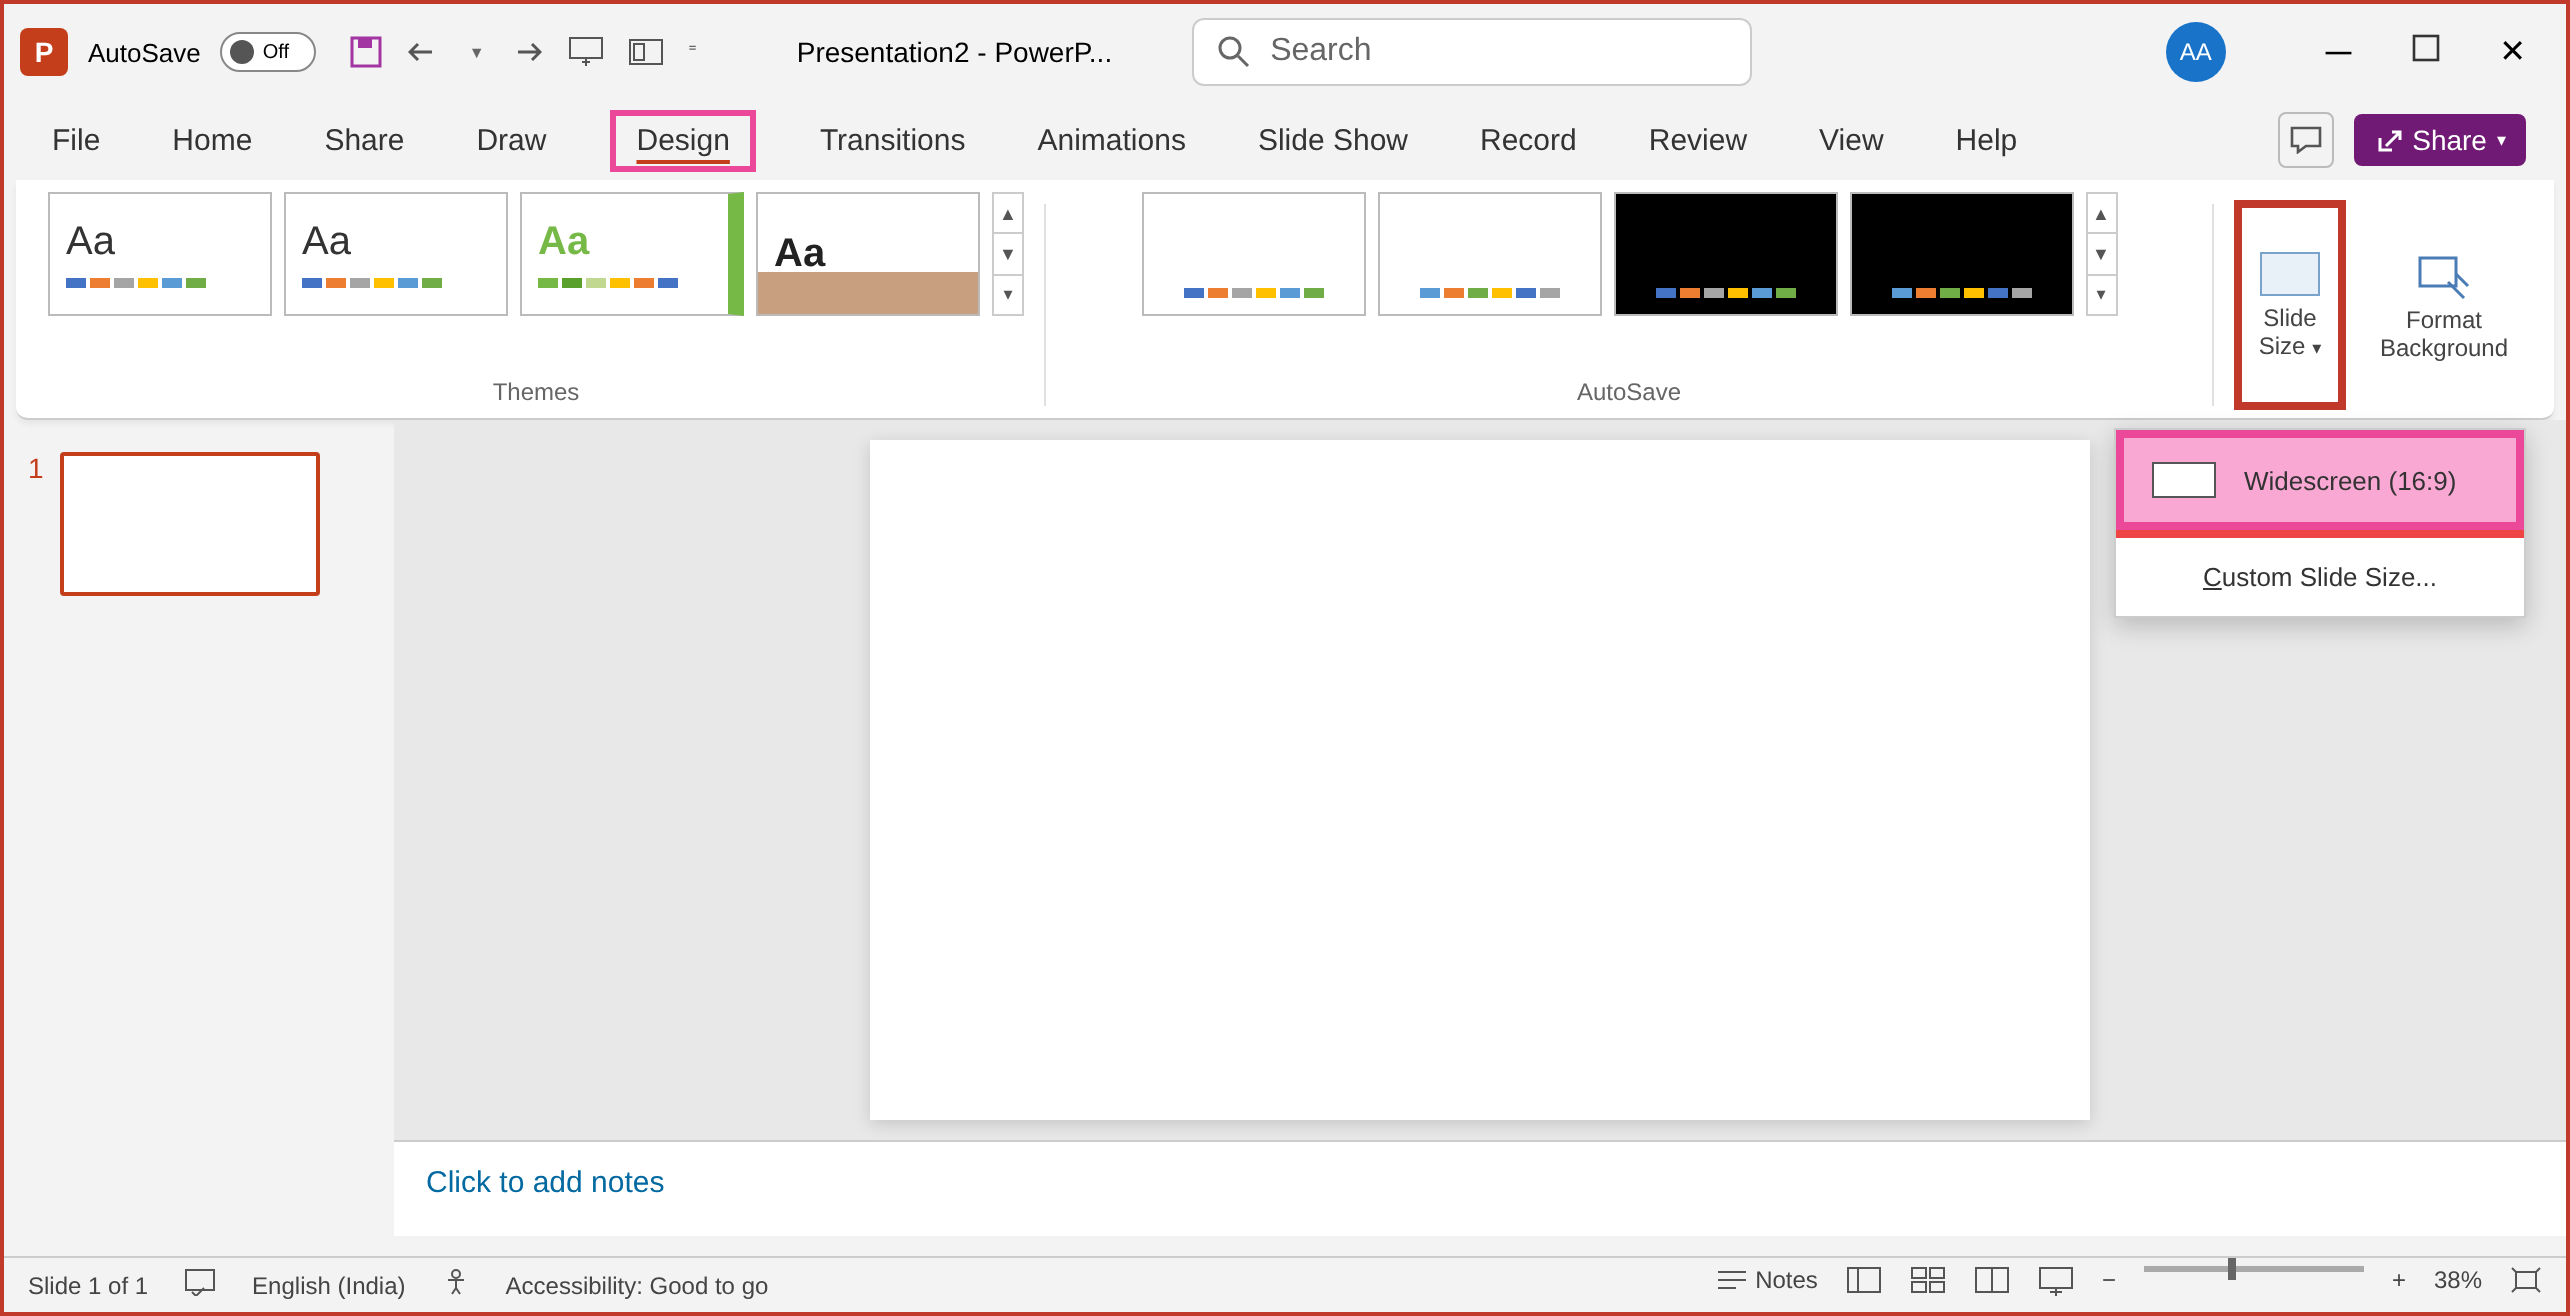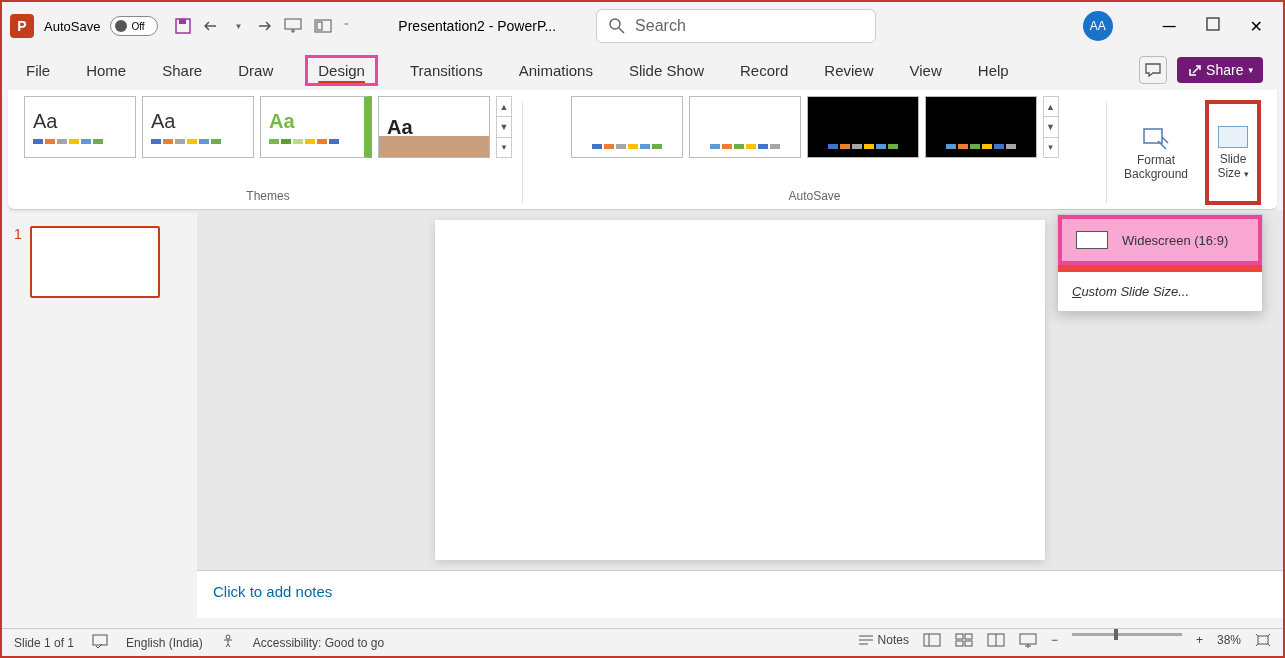--- a/index.html
+++ b/index.html
@@ -49,21 +49,21 @@
 .customize-btn { display: flex; flex-direction: column; align-items: center; justify-content: center; font-size: 12px; color: #444; text-align: center; width: 56px; }
 .customize-btn.slidesz { border: 4px solid #c0392b; padding: 6px 0; }
 .customize-icon { width: 30px; height: 22px; border: 1px solid #7aa3cc; margin-bottom: 4px; background: #e8f0f8; }
 .fmt-icon-svg { width: 28px; height: 28px; }
 
 .slidesize-menu { position: absolute; top: 212px; right: 20px; width: 206px; background: #fff; border: 1px solid #ccc; box-shadow: 0 4px 12px rgba(0,0,0,0.2); z-index: 20; }
 .menu-item { display: flex; align-items: center; gap: 14px; padding: 12px 14px; font-size: 13px; color: #333; }
 .menu-item.highlight { border: 4px solid #ec4899; background: #f9a8d4; }
 .menu-rect { width: 32px; height: 24px; border: 1.5px solid #555; background: #fff; }
 .menu-rect.wide { height: 18px; }
-.menu-item.custom { border-top: 7px solid #ef4444; font-style: italic; }
+.menu-item.custom { justify-content: center; border-top: 4px solid #ef4444; }
 
 .workspace { display: flex; height: 360px; }
 .slide-panel { width: 195px; padding: 16px 12px; display: flex; gap: 8px; }
 .slide-num { color: #c43e1c; font-size: 14px; }
 .slide-thumb { width: 130px; height: 72px; background: #fff; border: 2px solid #c43e1c; border-radius: 2px; }
 .editor { flex: 1; background: #e8e8e8; display: flex; justify-content: center; padding-top: 10px; position: relative; }
 .slide-canvas { width: 610px; height: 340px; background: #fff; box-shadow: 0 2px 8px rgba(0,0,0,0.15); }
 
 .notes-area { margin-left: 195px; height: 48px; background: #fff; border-top: 1px solid #ccc; padding: 12px 16px; color: #0369a1; font-size: 15px; }
 
@@ -254,32 +254,32 @@
       <div class="gallery-buttons">
         <div>▲</div>
         <div>▼</div>
         <div>▾</div>
       </div>
     </div>
     <div class="ribbon-group-label">AutoSave</div>
   </div>
   <div class="ribbon-sep"></div>
   <div class="customize-group">
+    <div class="customize-btn slidesz">
+      <div class="customize-icon"></div>
+      <span>Slide</span>
+      <span><span>Size</span> <span style="font-size:9px;">▾</span></span>
+    </div>
     <div class="customize-btn" style="width:78px;">
       <svg class="fmt-icon-svg" viewBox="0 0 28 28">
           <rect x="2" y="4" width="18" height="14" fill="none" stroke="#4a7cb5" stroke-width="1.5"></rect>
           <path d="M16 16 L24 24 M20 12 L26 18" stroke="#4a7cb5" stroke-width="1.5" fill="none"></path>
         </svg>
       <span>Format</span>
       <span>Background</span>
-    </div>
-    <div class="customize-btn slidesz">
-      <div class="customize-icon"></div>
-      <span>Slide</span>
-      <span><span>Size</span> <span style="font-size:9px;">▾</span></span>
     </div>
   </div>
 </div>
 
 <div class="slidesize-menu">
   <div class="menu-item highlight">
     <div class="menu-rect wide"></div>
     <span>Widescreen (16:9)</span>
   </div>
   <div class="menu-item custom">

